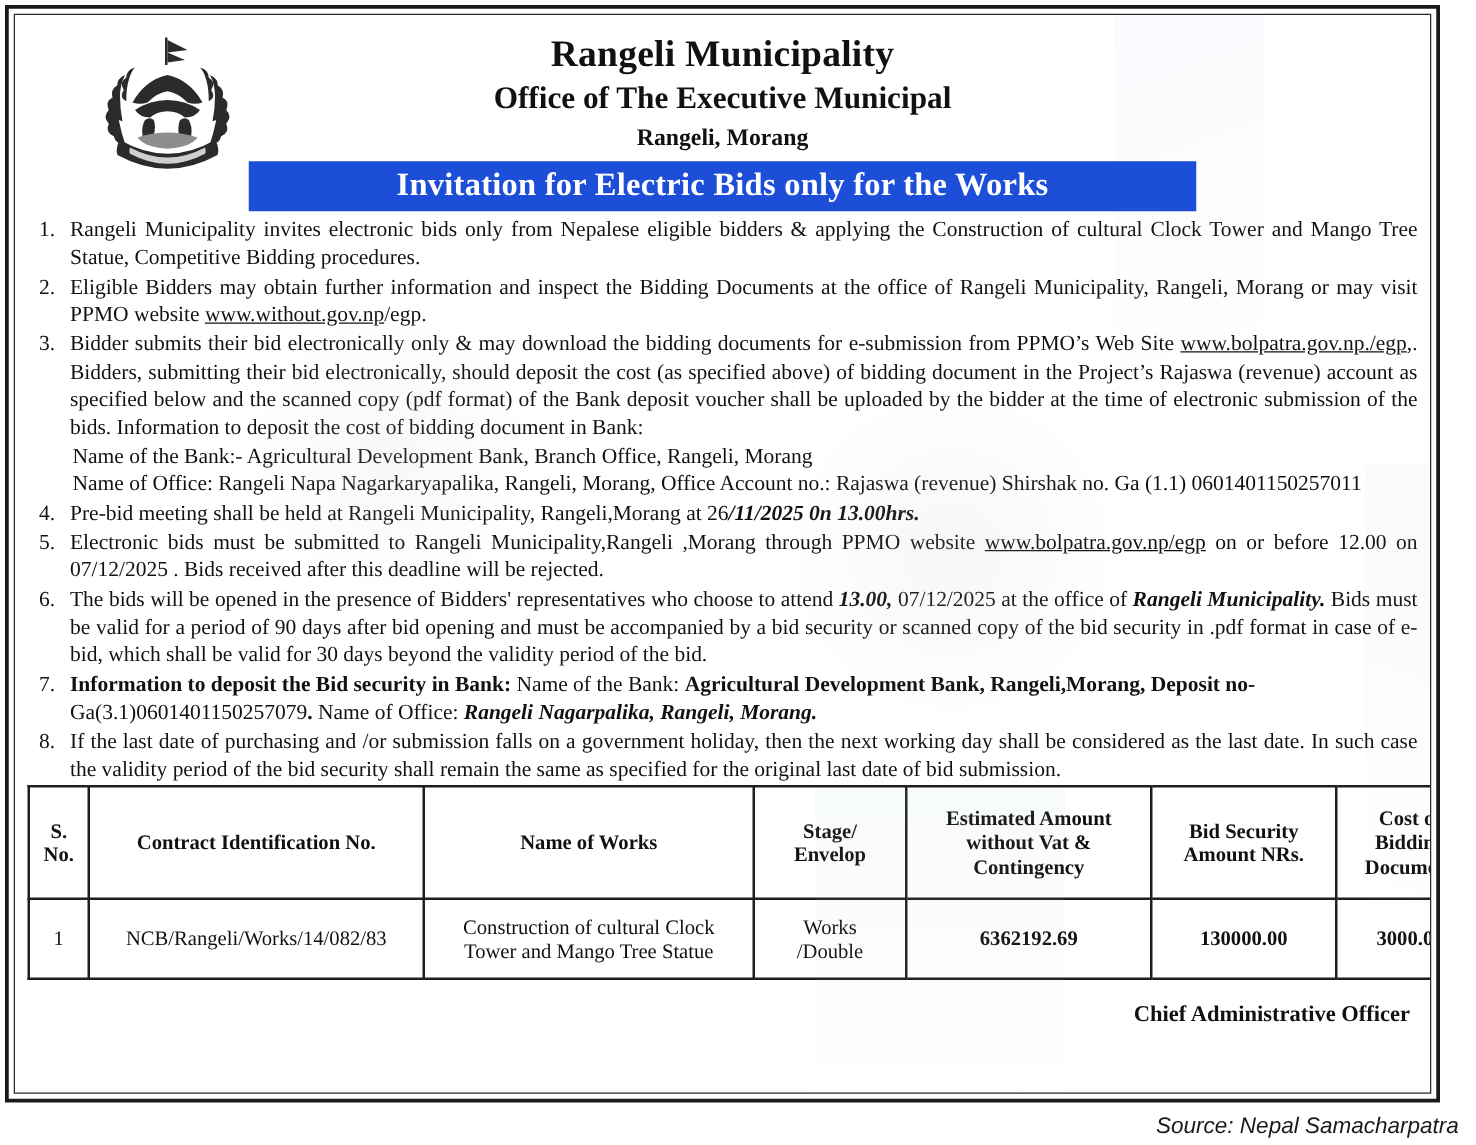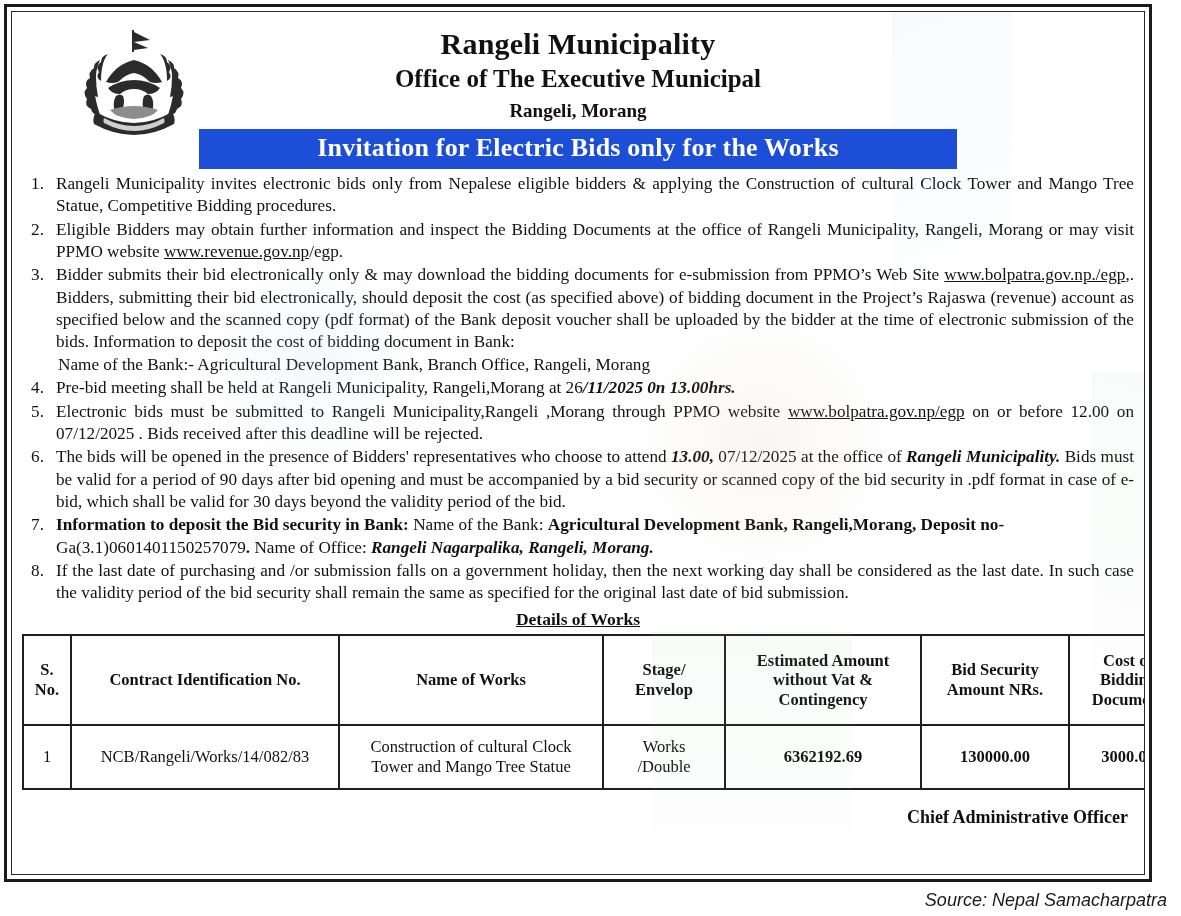--- a/index.html
+++ b/index.html
@@ -254,28 +254,29 @@
 
     <div class="clauses">
 
       <div class="clause">
         <div class="clause-num">1.</div>
         <div class="clause-body justify">Rangeli Municipality invites electronic bids only from Nepalese eligible bidders &amp; applying the Construction of cultural Clock Tower and Mango Tree Statue, Competitive Bidding procedures.</div>
       </div>
 
       <div class="clause">
         <div class="clause-num">2.</div>
-        <div class="clause-body justify"><span>Eligible Bidders may obtain further information and inspect the Bidding Documents at the office of Rangeli Municipality, Rangeli, Morang  or may visit PPMO website </span><span class="u">www.revenue.gov.np</span><span>/egp.</span></div>
+        <div class="clause-body justify"><span>Eligible Bidders may obtain further information and inspect the Bidding Documents at the office of Rangeli Municipality, Rangeli, Morang  or may visit PPMO website </span><span class="u">www.without.gov.np</span><span>/egp.</span></div>
       </div>
 
       <div class="clause">
         <div class="clause-num">3.</div>
         <div class="clause-body">
           <div class="justify" style="text-align:justify;"><span>Bidder submits their bid electronically only  &amp; may download the bidding documents for e-submission from PPMO’s Web Site </span><span class="u">www.bolpatra.gov.np./egp</span><span>,. Bidders, submitting their bid electronically, should deposit the cost (as specified above) of bidding document in the Project’s Rajaswa (revenue) account as specified below and the scanned copy (pdf format) of the Bank deposit voucher shall be uploaded by the bidder at the time of electronic submission of the bids. Information to deposit the cost of bidding document in Bank:</span></div>
           <div class="sub-line">Name of the Bank:- Agricultural Development Bank, Branch Office, Rangeli, Morang</div>
+          <div class="sub-line">Name of Office: Rangeli Napa Nagarkaryapalika, Rangeli, Morang, Office Account no.: Rajaswa (revenue) Shirshak no. Ga (1.1) 0601401150257011</div>
         </div>
       </div>
 
       <div class="clause">
         <div class="clause-num">4.</div>
         <div class="clause-body"><span>Pre-bid meeting shall be held at Rangeli Municipality, Rangeli,Morang at 26</span><span class="bi">/11/2025  0n 13.00hrs.</span></div>
       </div>
 
       <div class="clause">
         <div class="clause-num">5.</div>
@@ -292,21 +293,20 @@
         <div class="clause-body"><span class="b">Information to deposit the Bid security in Bank:</span><span>  Name of the Bank: </span><span class="b">Agricultural Development Bank, Rangeli,Morang, Deposit no-</span><span>Ga(3.1)0601401150257079</span><span class="b">.</span><span> Name of Office: </span><span class="bi">Rangeli Nagarpalika, Rangeli, Morang.</span></div>
       </div>
 
       <div class="clause">
         <div class="clause-num">8.</div>
         <div class="clause-body justify">If the last date of purchasing and /or submission falls on a government holiday, then the next working day shall be considered as the last date. In such case the validity period of the bid security shall remain the same as specified for the original last date of bid submission.</div>
       </div>
 
     </div>
 
-    <div class="details-head">Details of Works</div>
 
     <table class="works">
       <colgroup>
         <col class="col-sn">
           <col class="col-cid">
           <col class="col-works">
         <col class="col-stage">
           <col class="col-est">
           <col class="col-bidsec">
           <col class="col-cost">

